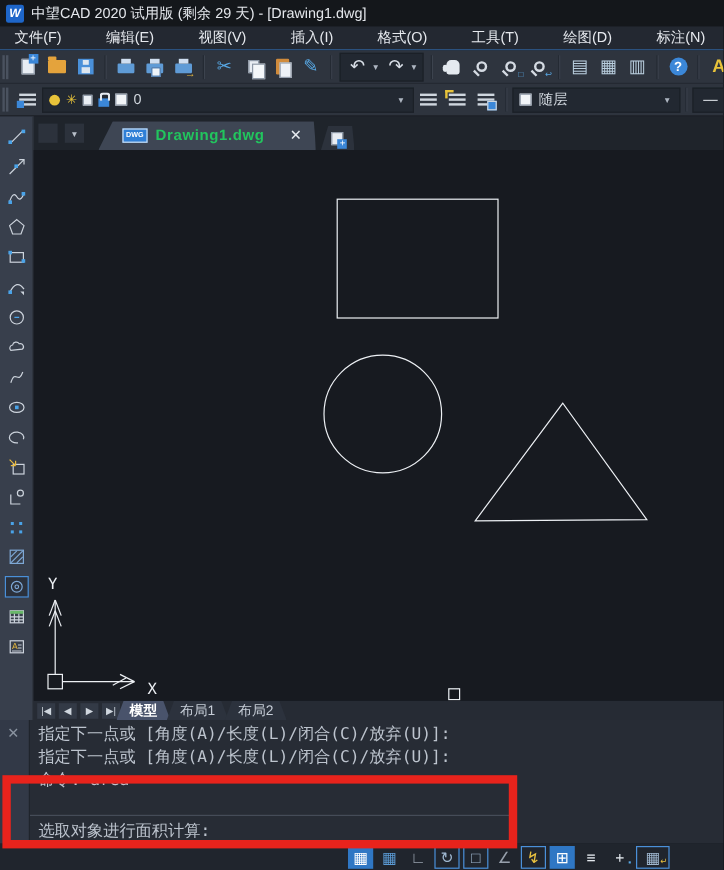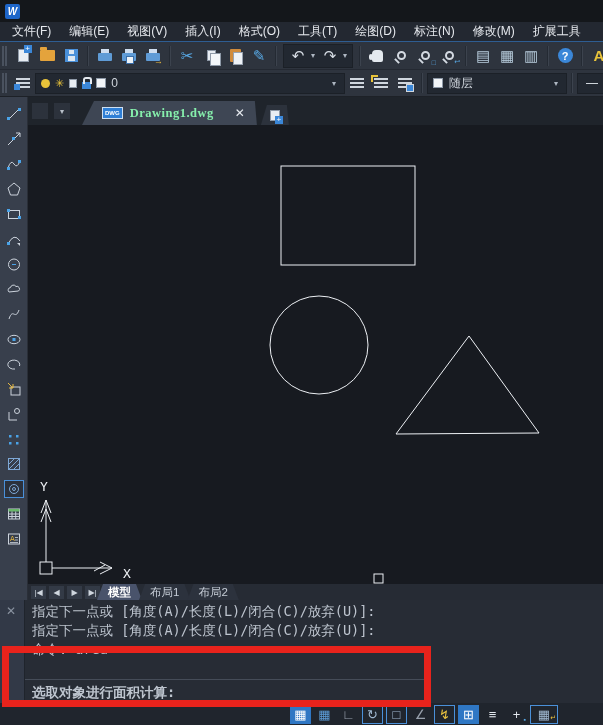--- a/index.html
+++ b/index.html
@@ -11,21 +11,21 @@
   #titlebar { position:absolute; left:0; top:0; width:603px; height:22px;
     background:#14171b; display:flex; align-items:center; padding-left:5px; }
   .app-logo { width:15px; height:15px; background:#1e66c9; border-radius:2px;
     color:#fff; font-size:10px; font-weight:bold; display:flex; align-items:center;
     justify-content:center; margin-right:6px; font-style:italic; }
   .title-text { color:#e4e7ec; font-size:12px; }
 
   
   #menubar { position:absolute; left:0; top:22px; width:603px; height:20px;
     background:#232831; border-bottom:1px solid #2e5d92; display:flex;
-    align-items:center; padding-left:12px; gap:18px; white-space:nowrap; overflow:hidden; }
+    align-items:center; padding-left:12px; gap:37px; white-space:nowrap; overflow:hidden; }
   .menu-item { color:#e6e9ee; font-size:12px; flex:none; }
 
   
   .toolbar { position:absolute; left:0; width:603px; background:#2e343e;
     display:flex; align-items:center; overflow:hidden; }
   #toolbar1 { top:42px; height:28px; border-bottom:1px solid #242932; }
   #toolbar2 { top:70px; height:27px; border-bottom:1px solid #1d2127; }
   .grip { width:5px; height:20px; border-left:2px solid #4a525f;
     border-right:2px solid #4a525f; margin:0 4px 0 2px; flex:none; }
   .sep { width:2px; height:20px; background:#242a33; border-right:1px solid #3c434e;
@@ -88,22 +88,22 @@
 
   
   #doctabs { position:absolute; left:28px; top:97px; width:575px; height:28px;
     background:#1f242b; display:flex; align-items:flex-end; }
   .mini-btn { width:16px; height:16px; background:#2c323c; margin:0 2px 6px 4px; flex:none;
     display:flex; align-items:center; justify-content:center; color:#b9c0ca; font-size:8px; }
   .doc-tab { height:24px; background:#3e4654; clip-path:polygon(12px 0, calc(100% - 2px) 0, 100% 100%, 0 100%);
     display:flex; align-items:center; padding:0 12px 0 20px; gap:7px; margin-left:10px; }
   .dwg-badge { background:#2f7fd6; color:#fff; font-size:6px; font-weight:bold; padding:2px 2px;
     border:1px solid #cfe0f2; }
-  .doc-tab-label { color:#86efac; font-size:12.5px; font-weight:bold;
-    font-family:Liberation Serif, serif; letter-spacing:0.5px; }
+  .doc-tab-label { color:#22c55e; font-size:12.5px; font-weight:bold;
+    font-family:Liberation Sans, sans-serif; letter-spacing:0.5px; }
   .tab-close { color:#e8ecf1; font-size:12px; margin-left:14px; }
   .newtab { height:20px; background:#2c323c; clip-path:polygon(6px 0, calc(100% - 2px) 0, 100% 100%, 0 100%);
     margin-left:4px; padding:0 9px; display:flex; align-items:center; margin-bottom:0; }
   .newtab .pg { width:10px; height:11px; background:#e8edf3; border:1px solid #8f9aa8; position:relative; }
   .newtab .pg::after { content:"+"; position:absolute; right:-4px; bottom:-4px; color:#fff;
     background:#3b87d8; font-size:8px; line-height:8px; width:8px; height:8px; text-align:center; }
 
   
   #drawbar { position:absolute; left:0; top:97px; width:28px; height:503px;
     background:#383f4c; border-right:1px solid #2a2f38; display:flex; flex-direction:column;
@@ -154,20 +154,21 @@
   .sic.brd { border:1px solid #4a90d9; color:#9fb7cf; }
   .sic .sub { position:absolute; right:1px; bottom:1px; font-size:7px; color:#57a7e3; }
 </style>
 </head>
 <body>
 
 <div id="root">
 
   <div id="titlebar">
     <div class="app-logo">W</div>
+    <span class="title-text">中望CAD 2020 试用版 (剩余 29 天) - [Drawing1.dwg]</span>
   </div>
 
   <div id="menubar">
     <span class="menu-item">文件(F)</span>
     <span class="menu-item">编辑(E)</span>
     <span class="menu-item">视图(V)</span>
     <span class="menu-item">插入(I)</span>
     <span class="menu-item">格式(O)</span>
     <span class="menu-item">工具(T)</span>
     <span class="menu-item">绘图(D)</span>
@@ -453,21 +454,21 @@
   </div>
 
   <div id="cmd">
     <div id="cmd-gutter">
       <span class="cmd-close">✕</span>
     </div>
     <div class="cmd-text" style="top:3px;">指定下一点或 [角度(A)/长度(L)/闭合(C)/放弃(U)]:</div>
     <div class="cmd-text" style="top:22px;">指定下一点或 [角度(A)/长度(L)/闭合(C)/放弃(U)]:</div>
     <div class="cmd-text" style="top:41px;">命令: area</div>
     <div id="cmd-divider"></div>
-    <div class="cmd-text" style="top:84px;font-weight:bold;">选取对象进行面积计算:</div>
+    <div class="cmd-text" style="top:84px;">选取对象进行面积计算:</div>
   </div>
 
   <div id="red-box"></div>
 
   <div id="statusbar">
     <div id="status-icons">
       <div class="sic on">▦</div>
       <div class="sic" style="color:#5b9bd5;">▦</div>
       <div class="sic">∟</div>
       <div class="sic brd">↻</div>

